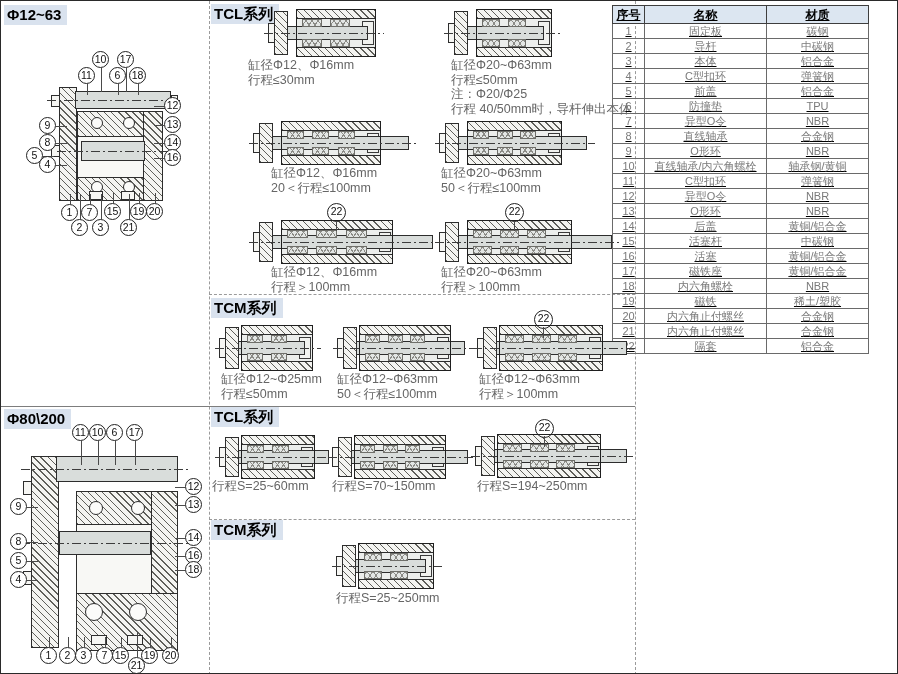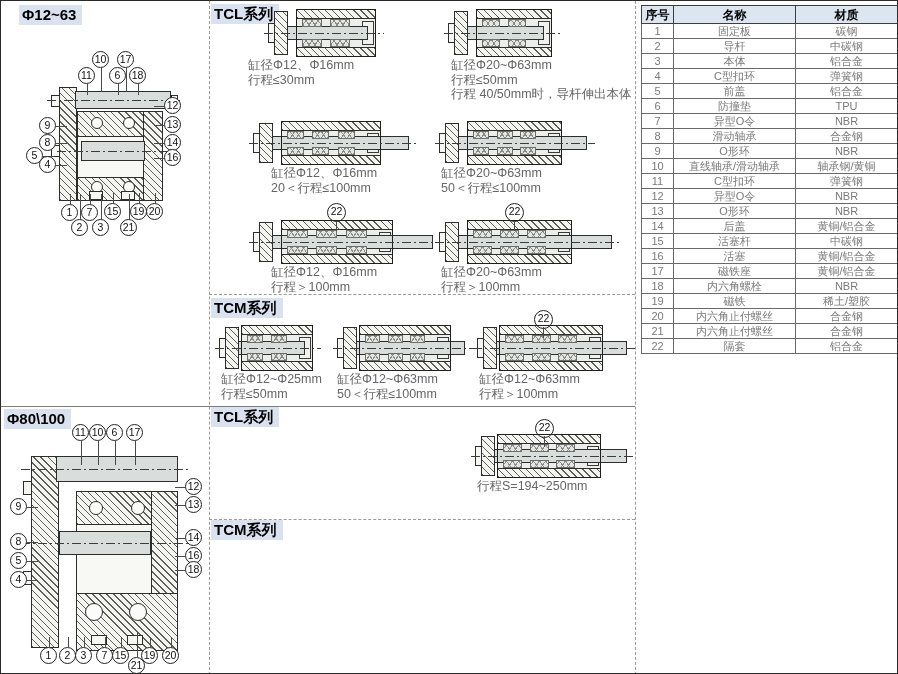--- a/index.html
+++ b/index.html
@@ -40,42 +40,42 @@
   .co.b::after{left:8px;top:-11px;width:1px;height:11px;}
   .co.b2::after{left:8px;top:-26px;width:1px;height:26px;}
   .co.l::after{top:8px;left:16px;width:11px;height:1px;}
   .co.r::after{top:8px;left:-11px;width:11px;height:1px;}
   
   .fig{position:absolute;}
   .cyl{position:absolute;}
   .caps{position:absolute;}
   .cap-line{font-size:12.5px;color:#666;line-height:14.5px;white-space:nowrap;}
   
-  .ptable{position:absolute;left:640px;top:4px;width:256px;border-collapse:collapse;table-layout:fixed;}
+  .ptable{position:absolute;left:611px;top:4px;width:256px;border-collapse:collapse;table-layout:fixed;text-decoration:underline;}
   .ptable th{
     background:#dce6f1;border:1px solid #3e3e3e;color:#000;
     font-size:12px;font-weight:bold;height:17px;padding:0;line-height:16px;
   }
   .ptable td{
     border:1px solid #6a6a6a;color:#7a7a7a;font-size:11px;text-align:center;
     height:14px;line-height:13px;padding:0;white-space:nowrap;overflow:hidden;
   }
 </style>
 </head>
 <body>
 
 <div class="page">
 
   <div class="vdash" style="left:208px;top:0;height:674px"></div>
   <div class="vdash" style="left:634px;top:0;height:674px"></div>
   <div class="hsolid" style="left:0;top:405px;width:634px"></div>
   <div class="hdash" style="left:208px;top:293px;width:426px"></div>
   <div class="hdash" style="left:208px;top:518px;width:426px"></div>
 
-  <div class="sec-title" style="left:18px;top:4px">Φ12~63</div>
+  <div class="sec-title" style="left:3px;top:4px">Φ12~63</div>
 
   <div class="diagram" style="left:0;top:30px;width:208px;height:210px">
     <div class="capb" style="left:50px;top:64px;width:10px;height:12px"></div>
     <div class="capb" style="left:50px;top:114px;width:10px;height:12px"></div>
     <div class="hatch" style="left:58px;top:56px;width:18px;height:114px"></div>
     <div class="rodp" style="left:74px;top:60px;width:96px;height:18px"></div>
     <div class="capb" style="left:170px;top:64px;width:7px;height:11px"></div>
     <div class="blk" style="left:76px;top:80px;width:86px;height:90px"></div>
     <div class="hatch" style="left:76px;top:80px;width:86px;height:26px"></div>
     <div class="hatch" style="left:76px;top:146px;width:86px;height:24px"></div>
@@ -105,21 +105,21 @@
     <div class="co b" style="left:60px;top:173px">1</div>
     <div class="co b" style="left:80px;top:173px">7</div>
     <div class="co b" style="left:103px;top:172px">15</div>
     <div class="co b" style="left:129px;top:172px">19</div>
     <div class="co b" style="left:145px;top:172px">20</div>
     <div class="co b2" style="left:70px;top:188px">2</div>
     <div class="co b2" style="left:91px;top:188px">3</div>
     <div class="co b2" style="left:119px;top:188px">21</div>
   </div>
 
-  <div class="sec-title" style="left:3px;top:408px">Φ80\100</div>
+  <div class="sec-title" style="left:3px;top:408px">Φ80\200</div>
 
   <div class="diagram" style="left:0;top:422px;width:208px;height:252px">
     <div class="capb" style="left:22px;top:58px;width:10px;height:14px"></div>
     <div class="capb" style="left:22px;top:148px;width:10px;height:14px"></div>
     <div class="hatch" style="left:30px;top:33px;width:28px;height:192px"></div>
     <div class="rodp" style="left:55px;top:33px;width:122px;height:26px"></div>
     <div class="blk" style="left:75px;top:68px;width:102px;height:160px"></div>
     <div class="hatch" style="left:75px;top:68px;width:102px;height:34px"></div>
     <div class="hatch" style="left:150px;top:68px;width:27px;height:160px"></div>
     <div class="hatch" style="left:75px;top:170px;width:102px;height:58px"></div>
@@ -191,20 +191,21 @@
         <div class="hatch" style="left: 28px; top: 0px; width: 76px; height: 10px; z-index: 4;"></div>
         <div class="hatch" style="left: 28px; top: 38px; width: 76px; height: 10px; z-index: 4;"></div>
         <div class="outl" style="left: 28px; top: 0px; width: 76px; height: 48px; z-index: 5;"></div>
         <div class="capb" style="left: 0px; top: 14px; width: 8px; height: 20px; z-index: 6;"></div>
         <div class="hatch" style="left: 6px; top: 2px; width: 14px; height: 44px; z-index: 7;"></div>
         <div class="cline" style="left: -4px; top: 24px; width: 116px; z-index: 8;"></div>
       </div>
     <div class="caps" style="left:5px;top:51px">
       <div class="cap-line">缸径Φ20~Φ63mm</div>
       <div class="cap-line">行程≤50mm</div>
+      <div class="cap-line">注：Φ20/Φ25</div>
       <div class="cap-line">行程 40/50mm时，导杆伸出本体</div>
     </div>
   </div>
 
   <div class="fig" style="left:250px;top:118px;width:185px;height:76px">
     <div class="cyl" style="left: 2px; top: 2px; height: 44px; width: 160px;">
         <div class="bmid" style="left: 28px; top: 10px; width: 100px; height: 24px; z-index: 0;"></div>
         <div class="ecap" style="left: 114px; top: 12px; width: 12px; height: 20px; z-index: 1;"></div>
         <div class="rodp" style="left: 10px; top: 15px; width: 146px; height: 14px; z-index: 2;"></div>
         <div class="lat" style="left: 34px; top: 10px; width: 17px; height: 8px; z-index: 3;"></div>
@@ -368,21 +369,63 @@
         <div class="cline" style="left: -4px; top: 23px; width: 162px; z-index: 8;"></div>
       </div>
     <div class="caps" style="left:4px;top:63px">
       <div class="cap-line">缸径Φ12~Φ63mm</div>
       <div class="cap-line">行程＞100mm</div>
     </div>
   </div>
 
   <div class="sec-title" style="left:210px;top:406px">TCL系列</div>
 
-
+  <div class="fig" style="left:210px;top:432px;width:120px;height:62px">
+    <div class="cyl" style="left: 8px; top: 2px; height: 44px; width: 114px;">
+        <div class="bmid" style="left: 22px; top: 10px; width: 74px; height: 24px; z-index: 0;"></div>
+        <div class="ecap" style="left: 82px; top: 12px; width: 12px; height: 20px; z-index: 1;"></div>
+        <div class="rodp" style="left: 10px; top: 15px; width: 100px; height: 14px; z-index: 2;"></div>
+        <div class="lat" style="left: 28px; top: 10px; width: 17px; height: 8px; z-index: 3;"></div>
+        <div class="lat" style="left: 28px; top: 26px; width: 17px; height: 8px; z-index: 3;"></div>
+        <div class="lat" style="left: 53px; top: 10px; width: 17px; height: 8px; z-index: 3;"></div>
+        <div class="lat" style="left: 53px; top: 26px; width: 17px; height: 8px; z-index: 3;"></div>
+        <div class="hatch" style="left: 22px; top: 0px; width: 74px; height: 10px; z-index: 4;"></div>
+        <div class="hatch" style="left: 22px; top: 34px; width: 74px; height: 10px; z-index: 4;"></div>
+        <div class="outl" style="left: 22px; top: 0px; width: 74px; height: 44px; z-index: 5;"></div>
+        <div class="capb" style="left: 0px; top: 12px; width: 8px; height: 20px; z-index: 6;"></div>
+        <div class="hatch" style="left: 6px; top: 2px; width: 14px; height: 40px; z-index: 7;"></div>
+        <div class="cline" style="left: -4px; top: 22px; width: 122px; z-index: 8;"></div>
+      </div>
+    <div class="caps" style="left:1px;top:46px">
+      <div class="cap-line">行程S=25~60mm</div>
+    </div>
+  </div>
+
+  <div class="fig" style="left:329px;top:432px;width:142px;height:62px">
+    <div class="cyl" style="left: 2px; top: 2px; height: 44px; width: 140px;">
+        <div class="bmid" style="left: 22px; top: 10px; width: 92px; height: 24px; z-index: 0;"></div>
+        <div class="ecap" style="left: 100px; top: 12px; width: 12px; height: 20px; z-index: 1;"></div>
+        <div class="rodp" style="left: 10px; top: 15px; width: 126px; height: 14px; z-index: 2;"></div>
+        <div class="lat" style="left: 28px; top: 10px; width: 15px; height: 8px; z-index: 3;"></div>
+        <div class="lat" style="left: 28px; top: 26px; width: 15px; height: 8px; z-index: 3;"></div>
+        <div class="lat" style="left: 51px; top: 10px; width: 15px; height: 8px; z-index: 3;"></div>
+        <div class="lat" style="left: 51px; top: 26px; width: 15px; height: 8px; z-index: 3;"></div>
+        <div class="lat" style="left: 73px; top: 10px; width: 15px; height: 8px; z-index: 3;"></div>
+        <div class="lat" style="left: 73px; top: 26px; width: 15px; height: 8px; z-index: 3;"></div>
+        <div class="hatch" style="left: 22px; top: 0px; width: 92px; height: 10px; z-index: 4;"></div>
+        <div class="hatch" style="left: 22px; top: 34px; width: 92px; height: 10px; z-index: 4;"></div>
+        <div class="outl" style="left: 22px; top: 0px; width: 92px; height: 44px; z-index: 5;"></div>
+        <div class="capb" style="left: 0px; top: 12px; width: 8px; height: 20px; z-index: 6;"></div>
+        <div class="hatch" style="left: 6px; top: 2px; width: 14px; height: 40px; z-index: 7;"></div>
+        <div class="cline" style="left: -4px; top: 22px; width: 148px; z-index: 8;"></div>
+      </div>
+    <div class="caps" style="left:2px;top:46px">
+      <div class="cap-line">行程S=70~150mm</div>
+    </div>
+  </div>
 
   <div class="fig" style="left:472px;top:418px;width:162px;height:76px">
     <div class="co t" style="left:62px;top:0">22</div>
     <div class="cyl" style="left: 2px; top: 15px; height: 44px; width: 156px;">
         <div class="bmid" style="left: 22px; top: 10px; width: 104px; height: 24px; z-index: 0;"></div>
         <div class="ecap" style="left: 112px; top: 12px; width: 12px; height: 20px; z-index: 1;"></div>
         <div class="rodp" style="left: 10px; top: 15px; width: 142px; height: 14px; z-index: 2;"></div>
         <div class="lat" style="left: 28px; top: 10px; width: 19px; height: 8px; z-index: 3;"></div>
         <div class="lat" style="left: 28px; top: 26px; width: 19px; height: 8px; z-index: 3;"></div>
         <div class="lat" style="left: 55px; top: 10px; width: 19px; height: 8px; z-index: 3;"></div>
@@ -396,20 +439,40 @@
         <div class="hatch" style="left: 6px; top: 2px; width: 14px; height: 40px; z-index: 7;"></div>
         <div class="cline" style="left: -4px; top: 22px; width: 164px; z-index: 8;"></div>
       </div>
     <div class="caps" style="left:4px;top:60px">
       <div class="cap-line">行程S=194~250mm</div>
     </div>
   </div>
 
   <div class="sec-title" style="left:210px;top:519px">TCM系列</div>
 
+  <div class="fig" style="left:333px;top:540px;width:120px;height:76px">
+    <div class="cyl" style="left: 2px; top: 2px; height: 46px; width: 102px;">
+        <div class="bmid" style="left: 22px; top: 10px; width: 76px; height: 26px; z-index: 0;"></div>
+        <div class="ecap" style="left: 84px; top: 12px; width: 12px; height: 22px; z-index: 1;"></div>
+        <div class="rodp" style="left: 10px; top: 16px; width: 80px; height: 14px; z-index: 1;"></div>
+        <div class="lat" style="left: 28px; top: 10px; width: 18px; height: 8px; z-index: 3;"></div>
+        <div class="lat" style="left: 28px; top: 28px; width: 18px; height: 8px; z-index: 3;"></div>
+        <div class="lat" style="left: 54px; top: 10px; width: 18px; height: 8px; z-index: 3;"></div>
+        <div class="lat" style="left: 54px; top: 28px; width: 18px; height: 8px; z-index: 3;"></div>
+        <div class="hatch" style="left: 22px; top: 0px; width: 76px; height: 10px; z-index: 4;"></div>
+        <div class="hatch" style="left: 22px; top: 36px; width: 76px; height: 10px; z-index: 4;"></div>
+        <div class="outl" style="left: 22px; top: 0px; width: 76px; height: 46px; z-index: 5;"></div>
+        <div class="capb" style="left: 0px; top: 13px; width: 8px; height: 20px; z-index: 6;"></div>
+        <div class="hatch" style="left: 6px; top: 2px; width: 14px; height: 42px; z-index: 7;"></div>
+        <div class="cline" style="left: -4px; top: 23px; width: 110px; z-index: 8;"></div>
+      </div>
+    <div class="caps" style="left:2px;top:50px">
+      <div class="cap-line">行程S=25~250mm</div>
+    </div>
+  </div>
 
   <table class="ptable">
     <colgroup>
         <col style="width:32px">
         <col style="width:122px">
         <col style="width:102px">
       </colgroup>
     <thead>
       <tr>
         <th>序号</th>
@@ -456,33 +519,33 @@
         </tr>
 
         <tr>
           <td>7</td>
           <td>异型O令</td>
           <td>NBR</td>
         </tr>
 
         <tr>
           <td>8</td>
-          <td>滑动轴承</td>
+          <td>直线轴承</td>
           <td>合金钢</td>
         </tr>
 
         <tr>
           <td>9</td>
           <td>O形环</td>
           <td>NBR</td>
         </tr>
 
         <tr>
           <td>10</td>
-          <td>直线轴承/滑动轴承</td>
+          <td>直线轴承/内六角螺栓</td>
           <td>轴承钢/黄铜</td>
         </tr>
 
         <tr>
           <td>11</td>
           <td>C型扣环</td>
           <td>弹簧钢</td>
         </tr>
 
         <tr>

